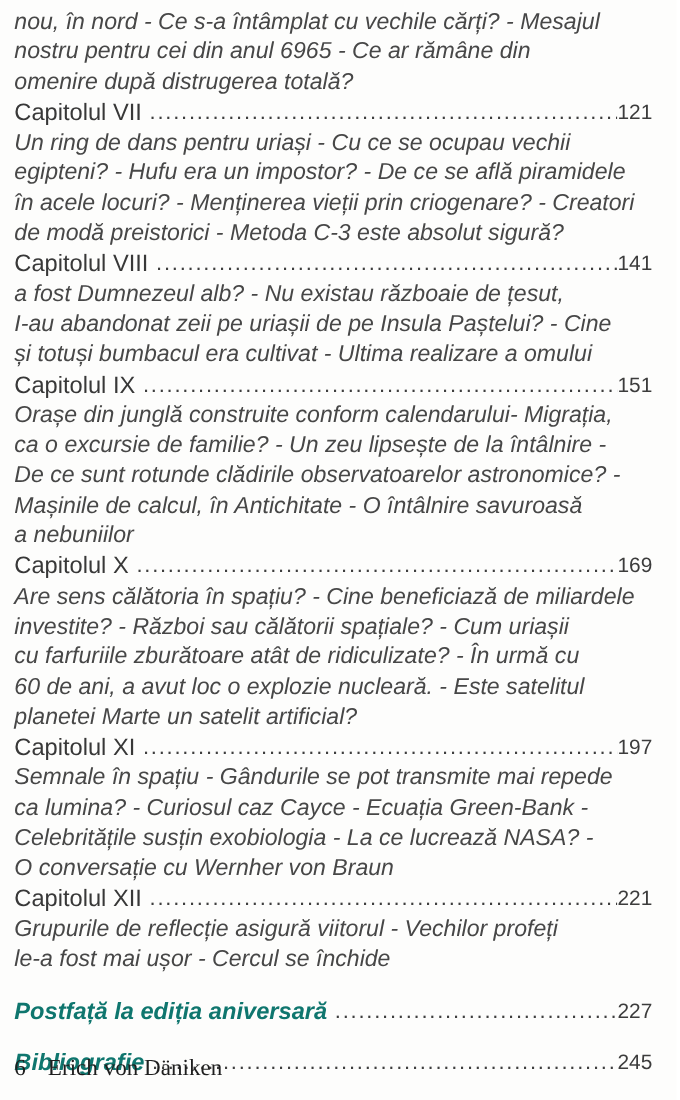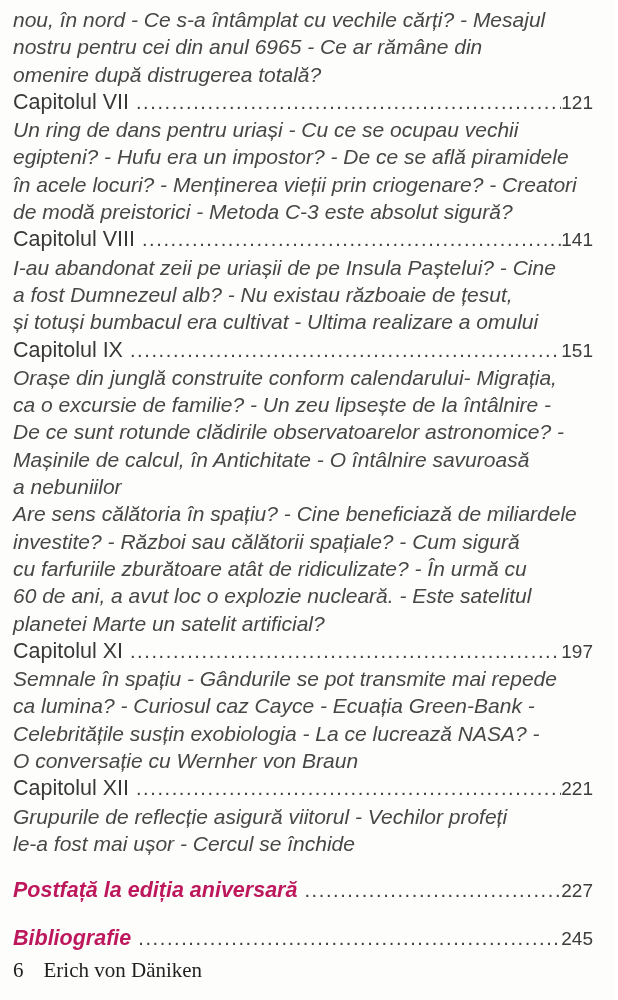--- a/index.html
+++ b/index.html
@@ -25,21 +25,21 @@
     font-style:italic;
     color:#474747;
     white-space:nowrap;
   }
   .toc-row {
     display:flex;
     align-items:flex-end;
     color:#383838;
   }
   .toc-title { white-space:nowrap; font-size:21.5px; }
-  .toc-row.em .toc-title { font-weight:bold; font-style:italic; color:#be185d;margin-top:20px; }
+  .toc-row.em .toc-title { font-weight:bold; font-style:italic; color:#0f766e;margin-top:20px; }
   .leader {
     flex:1;
     overflow:hidden;
     white-space:nowrap;
     margin-left:7px;
     color:#3e3e3e;
   }
   .leader::after {
     content:"........................................................................................................................";
     letter-spacing:1.6px;
@@ -80,41 +80,46 @@
       <div class="desc-line">în acele locuri? - Menținerea vieții prin criogenare? - Creatori</div>
       <div class="desc-line">de modă preistorici - Metoda C-3 este absolut sigură?</div>
     </div>
 
     <div class="toc-row">
       <span class="toc-title">Capitolul VIII</span>
       <span class="leader"></span>
       <span class="toc-page">141</span>
     </div>
     <div>
+      <div class="desc-line">a fost Dumnezeul alb? - Nu existau războaie de țesut,</div>
       <div class="desc-line">I-au abandonat zeii pe uriașii de pe Insula Paștelui? - Cine</div>
-      <div class="desc-line">a fost Dumnezeul alb? - Nu existau războaie de țesut,</div>
       <div class="desc-line">și totuși bumbacul era cultivat - Ultima realizare a omului</div>
     </div>
 
     <div class="toc-row">
       <span class="toc-title">Capitolul IX</span>
       <span class="leader"></span>
       <span class="toc-page">151</span>
     </div>
     <div>
       <div class="desc-line">Orașe din junglă construite conform calendarului- Migrația,</div>
       <div class="desc-line">ca o excursie de familie? - Un zeu lipsește de la întâlnire -</div>
       <div class="desc-line">De ce sunt rotunde clădirile observatoarelor astronomice? -</div>
       <div class="desc-line">Mașinile de calcul, în Antichitate - O întâlnire savuroasă</div>
       <div class="desc-line">a nebuniilor</div>
     </div>
 
+    <div class="toc-row">
+      <span class="toc-title">Capitolul X</span>
+      <span class="leader"></span>
+      <span class="toc-page">169</span>
+    </div>
     <div>
       <div class="desc-line">Are sens călătoria în spațiu? - Cine beneficiază de miliardele</div>
-      <div class="desc-line">investite? - Război sau călătorii spațiale? - Cum sigură</div>
+      <div class="desc-line">investite? - Război sau călătorii spațiale? - Cum uriașii</div>
       <div class="desc-line">cu farfuriile zburătoare atât de ridiculizate? - În urmă cu</div>
       <div class="desc-line">60 de ani, a avut loc o explozie nucleară. - Este satelitul</div>
       <div class="desc-line">planetei Marte un satelit artificial?</div>
     </div>
 
     <div class="toc-row">
       <span class="toc-title">Capitolul XI</span>
       <span class="leader"></span>
       <span class="toc-page">197</span>
     </div>

